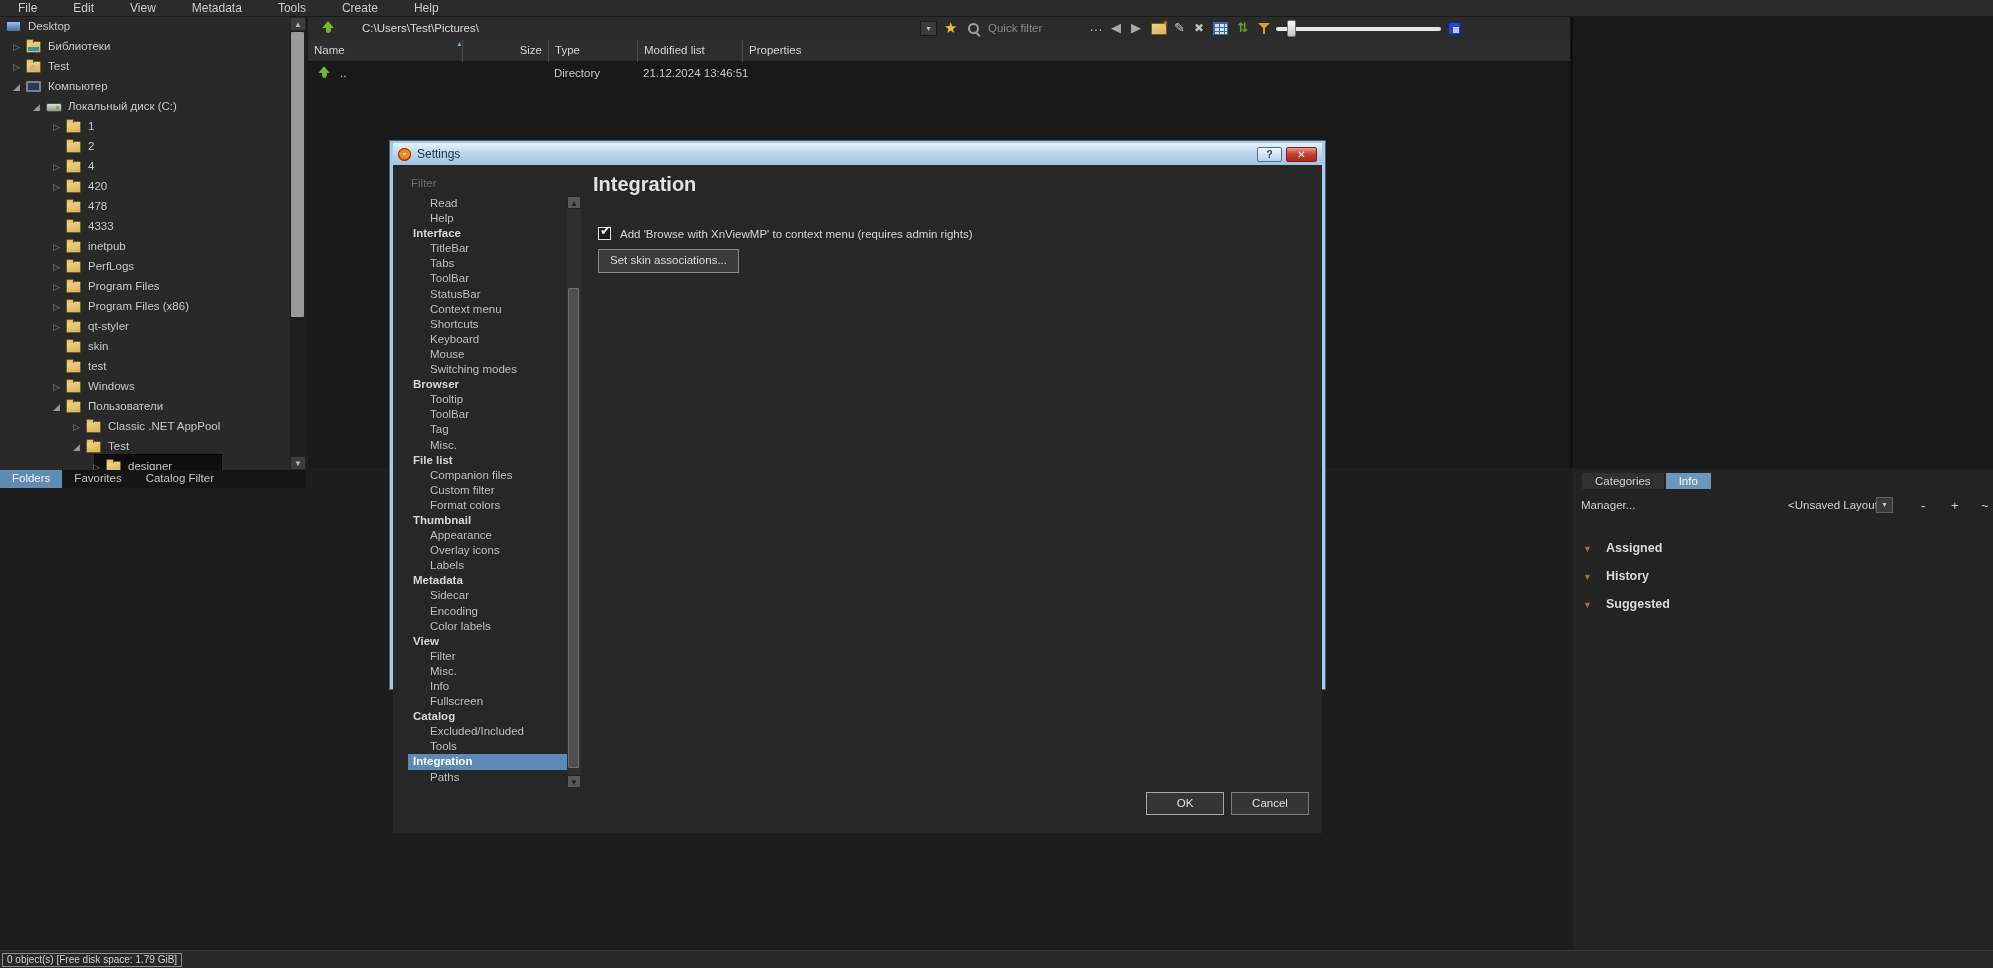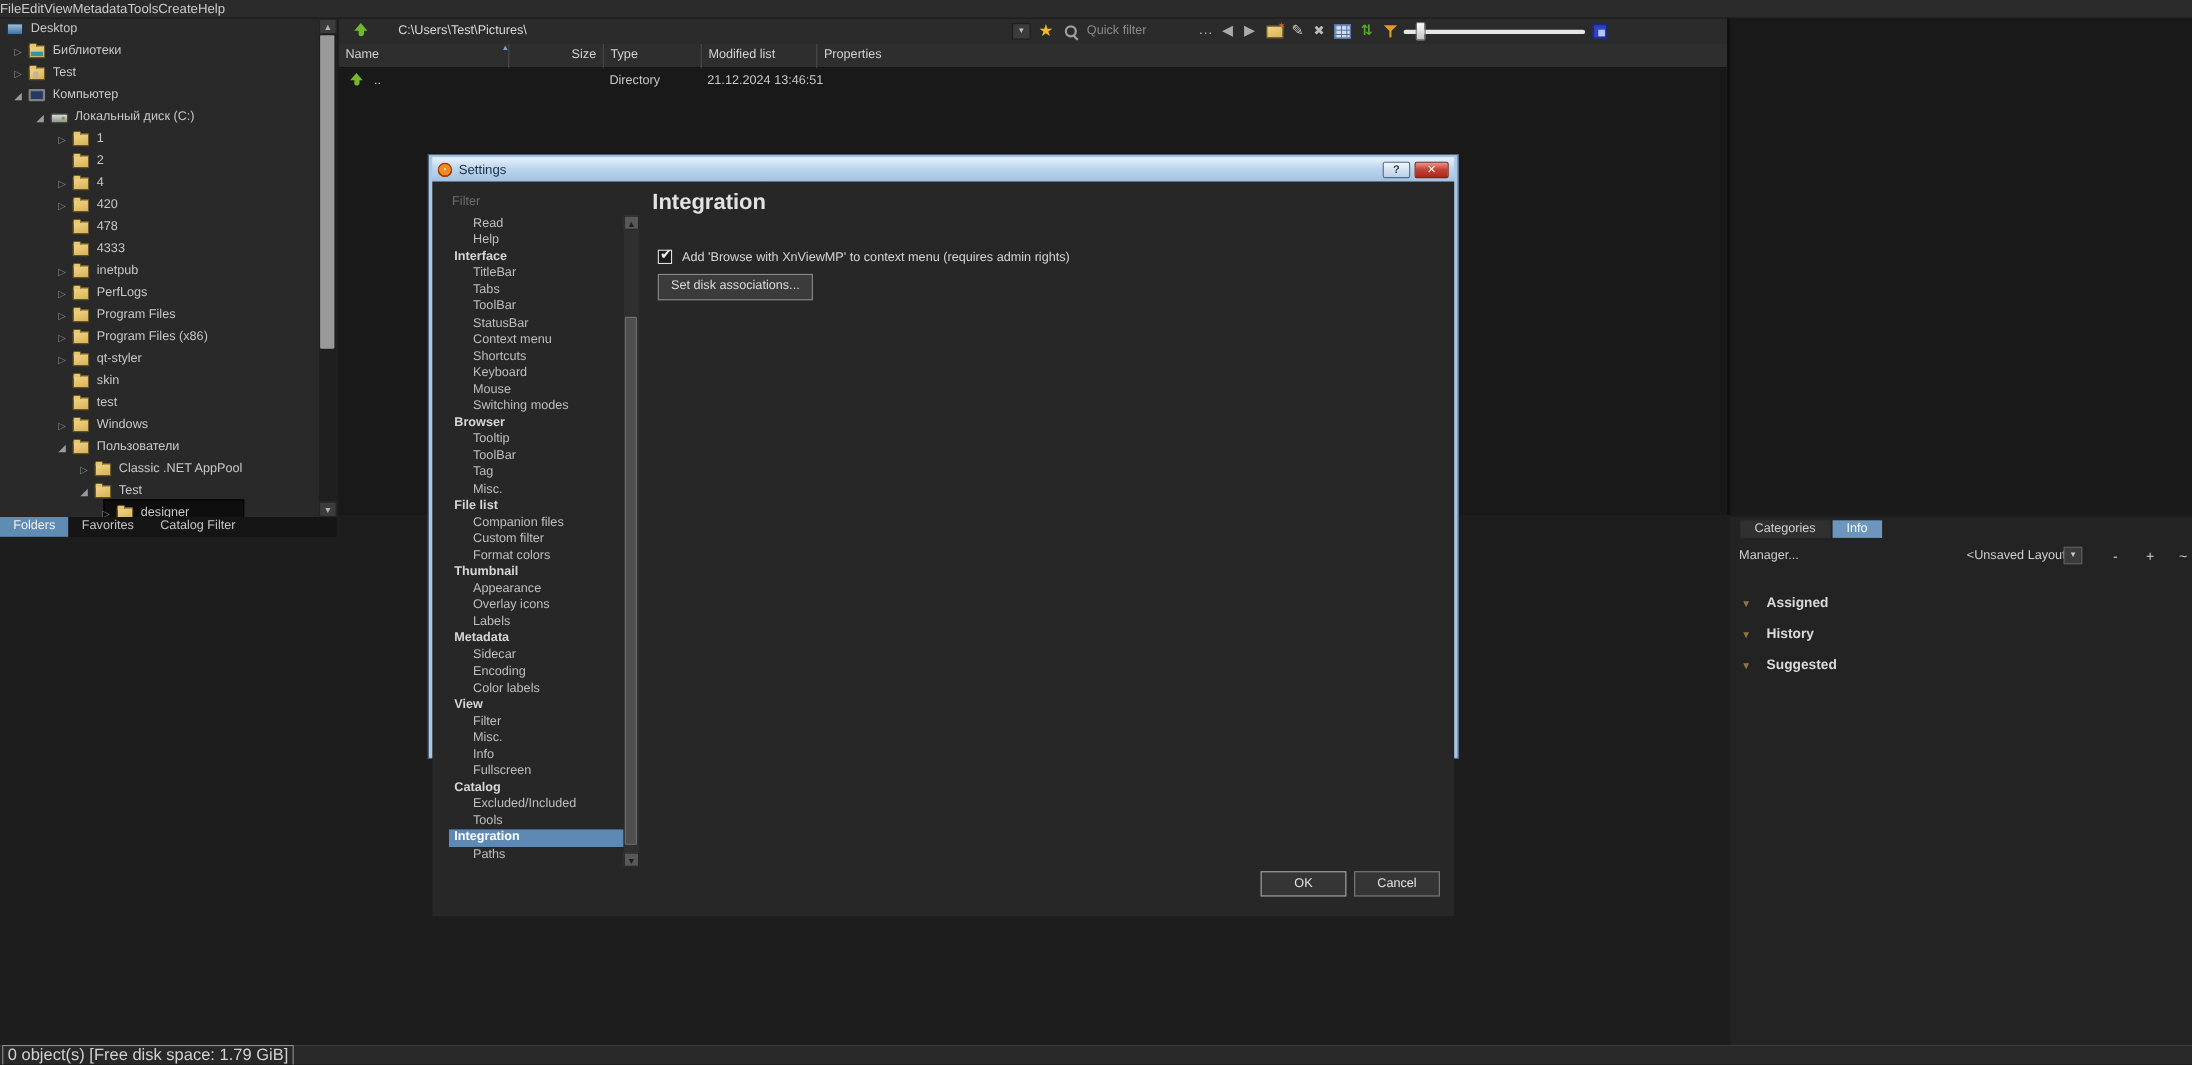--- a/index.html
+++ b/index.html
@@ -5,21 +5,21 @@
   * { margin:0; padding:0; box-sizing:border-box; }
   html,body { background:#111; }
   #app {
     position:relative; width:1993px; height:968px; overflow:hidden;
     background:#1d1d1d; font-family:"Liberation Sans","DejaVu Sans",sans-serif;
     font-size:12px; color:#c9c9c9; cursor:default;
   }
   
   .menubar { position:absolute; top:0; left:0; width:100%; height:17px;
     background:#2b2b2b; display:flex; align-items:center; border-bottom:1px solid #191919;}
-  .menu-item { padding:1px 0; font-size:12px; color:#cccccc; }
+  .menu-item { padding:1px 18px; font-size:12px; color:#cccccc; }
 
   
   .tree-panel { position:absolute; top:17px; left:0; width:306px; height:453px;
     background:#292929; overflow:hidden; }
   .tree-rows { position:absolute; inset:0 16px 0 0; }
   .tree-row { position:absolute; left:0; width:100%; height:20px; }
   .tree-row .tw { position:absolute; top:5px; font-size:9px; line-height:10px; color:#8a8a8a; }
   .tree-row .tw.expanded { color:#9a9a9a; }
   .tree-row .tlabel { position:absolute; top:3px; font-size:11.5px; color:#c8c8c8; white-space:nowrap; }
   .ticon { position:absolute; top:4px; }
@@ -112,21 +112,21 @@
     border:1px solid #5f5f5f; color:#c9c9c9; font-size:7px; line-height:14px; text-align:center; }
   .lay-btn { position:absolute; top:1px; font-size:13px; color:#cfcfcf; }
   .cat-section { position:absolute; left:0; width:100%; height:22px; }
   .cat-section .tri { position:absolute; left:10px; top:4px; font-size:9px; color:#9a7342; }
   .cat-section .slabel { position:absolute; left:33px; top:1px; font-size:12.5px; font-weight:bold; color:#dadada; }
 
   
   .statusbar { position:absolute; left:0; top:950px; width:100%; height:18px;
     background:#282828; border-top:1px solid #3a3a3a; display:flex; align-items:center; }
   .status-box { margin-left:2px; border:1px solid #8e8e8e; padding:0 4px 1px 4px;
-    font-size:15px; color:#d2d2d2; white-space:nowrap; }
+    font-size:10px; color:#d2d2d2; white-space:nowrap; }
 
   
   .dialog { position:absolute; left:389px; top:140px; width:937px; height:550px;
     background:#a9c9e6; border:1px solid #49627a; padding:2px 3px 3px 3px; }
   .dlg-title { height:22px; background:linear-gradient(#e9f3fb,#bdd6ee 45%,#a2c2e0);
     display:flex; align-items:center; padding:0 5px; }
   .xn-logo { width:13px; height:13px; border-radius:50%;
     background:radial-gradient(circle at 50% 45%,#ffd9a0 0 12%,#f08a20 13% 55%,#c04808 56% 100%);
     box-shadow:inset 0 0 0 1px #a03808; margin-right:6px; }
   .dlg-title .ttext { font-size:12px; color:#1a2f47; flex:1; }
@@ -430,19 +430,19 @@
         <div class="sb-thumb" style="top:92px;width:11px;height:480px;"></div>
         <div class="sb-btn" style="bottom:0;">▼</div>
       </div>
       <div class="page-title">Integration</div>
       <div class="chk-row">
         <span class="checkbox">
             <span class="chk">✔</span>
           </span>
         <span class="chk-label">Add 'Browse with XnViewMP' to context menu (requires admin rights)</span>
       </div>
-      <div class="assoc-btn">Set disk associations...</div>
+      <div class="assoc-btn">Set skin associations...</div>
       <div class="dlg-btn btn-ok">OK</div>
       <div class="dlg-btn btn-cancel">Cancel</div>
     </div>
   </div>
 
 </div>
 
 </body></html>

